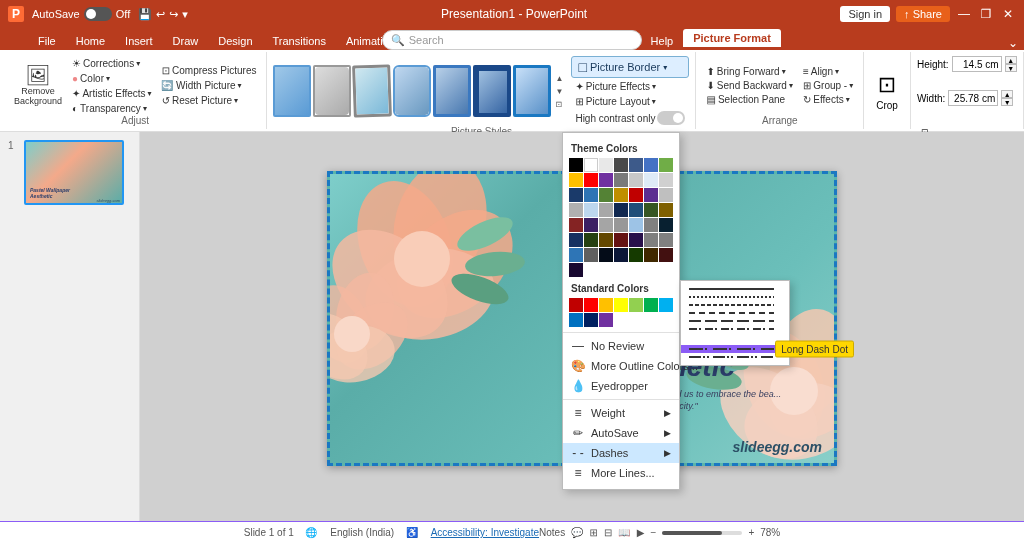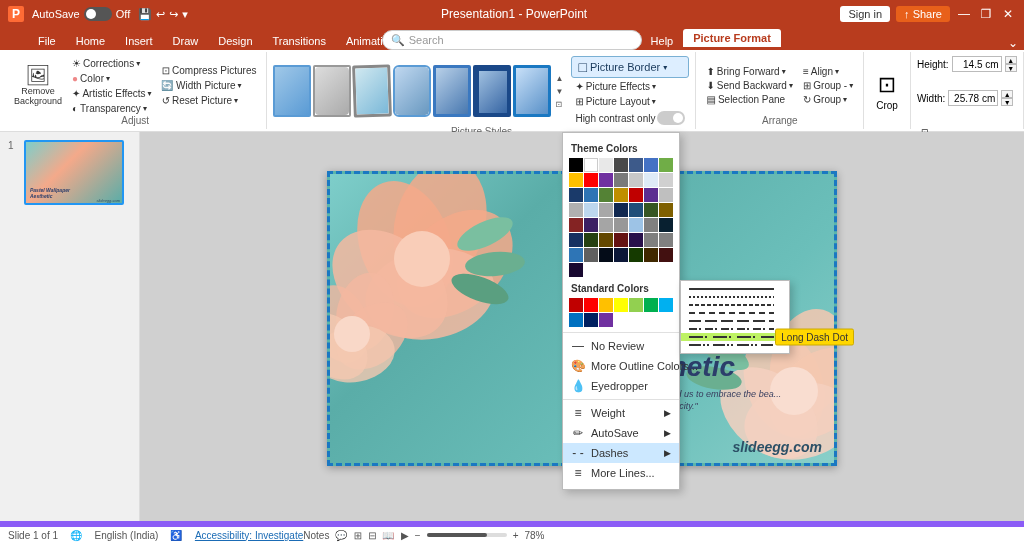--- a/index.html
+++ b/index.html
@@ -166,24 +166,24 @@
     .click-to-add {
       margin-top: 6px;
       font-size: 11px;
       color: #888;
     }
 
     
     .status-bar {
       height: 22px;
       background: white;
-      border-top: 6px solid #8b5cf6;
+      border-top: 1px solid #8b5cf6;
       display: flex;
       align-items: center;
-      justify-content: flex-start;
+      justify-content: center;
       padding: 0 8px;
       font-size: 10px;
       color: #555;
     }
     .status-left { display: flex; align-items: center; gap: 12px; }
     .status-right { display: flex; align-items: center; gap: 6px; }
     .zoom-bar {
       width: 80px;
       height: 4px;
       background: #ddd;
@@ -510,21 +510,21 @@
           <span>Align</span>
           <span class="dropdown-arrow">▾</span>
         </div>
         <div class="mini-btn">
           <span>⊞</span>
           <span>Group -</span>
           <span class="dropdown-arrow">▾</span>
         </div>
         <div class="mini-btn">
           <span>↻</span>
-          <span>Group</span>
+          <span>Effects</span>
           <span class="dropdown-arrow">▾</span>
         </div>
       </div>
     </div>
     <div class="ribbon-group-label">Arrange</div>
   </div>
 
   <div class="ribbon-group">
     <div class="ribbon-group-content">
       <div class="crop-big-btn">
@@ -778,20 +778,20 @@
   </div>
   <div class="dash-item">
     <div class="dash-line dash-dashed"></div>
   </div>
   <div class="dash-item">
     <div class="dash-line dash-long"></div>
   </div>
   <div class="dash-item">
     <div class="dash-line dash-dot-dash"></div>
   </div>
-  <div class="dash-item highlighted" style="background:#bef264;">
+  <div class="dash-item highlighted" style="background:#8b5cf6;margin-top:12px;">
     <div class="dash-line" style="background:repeating-linear-gradient(90deg,#333 0,#333 14px,transparent 14px,transparent 16px,#333 16px,#333 18px,transparent 18px,transparent 24px);"></div>
     <span class="tooltip-badge">Long Dash Dot</span>
   </div>
   <div class="dash-item">
     <div class="dash-line" style="background:repeating-linear-gradient(90deg,#333 0,#333 12px,transparent 12px,transparent 14px,#333 14px,#333 16px,transparent 16px,transparent 18px,#333 18px,#333 20px,transparent 20px,transparent 24px);"></div>
   </div>
 </div>
 
 </body></html>

